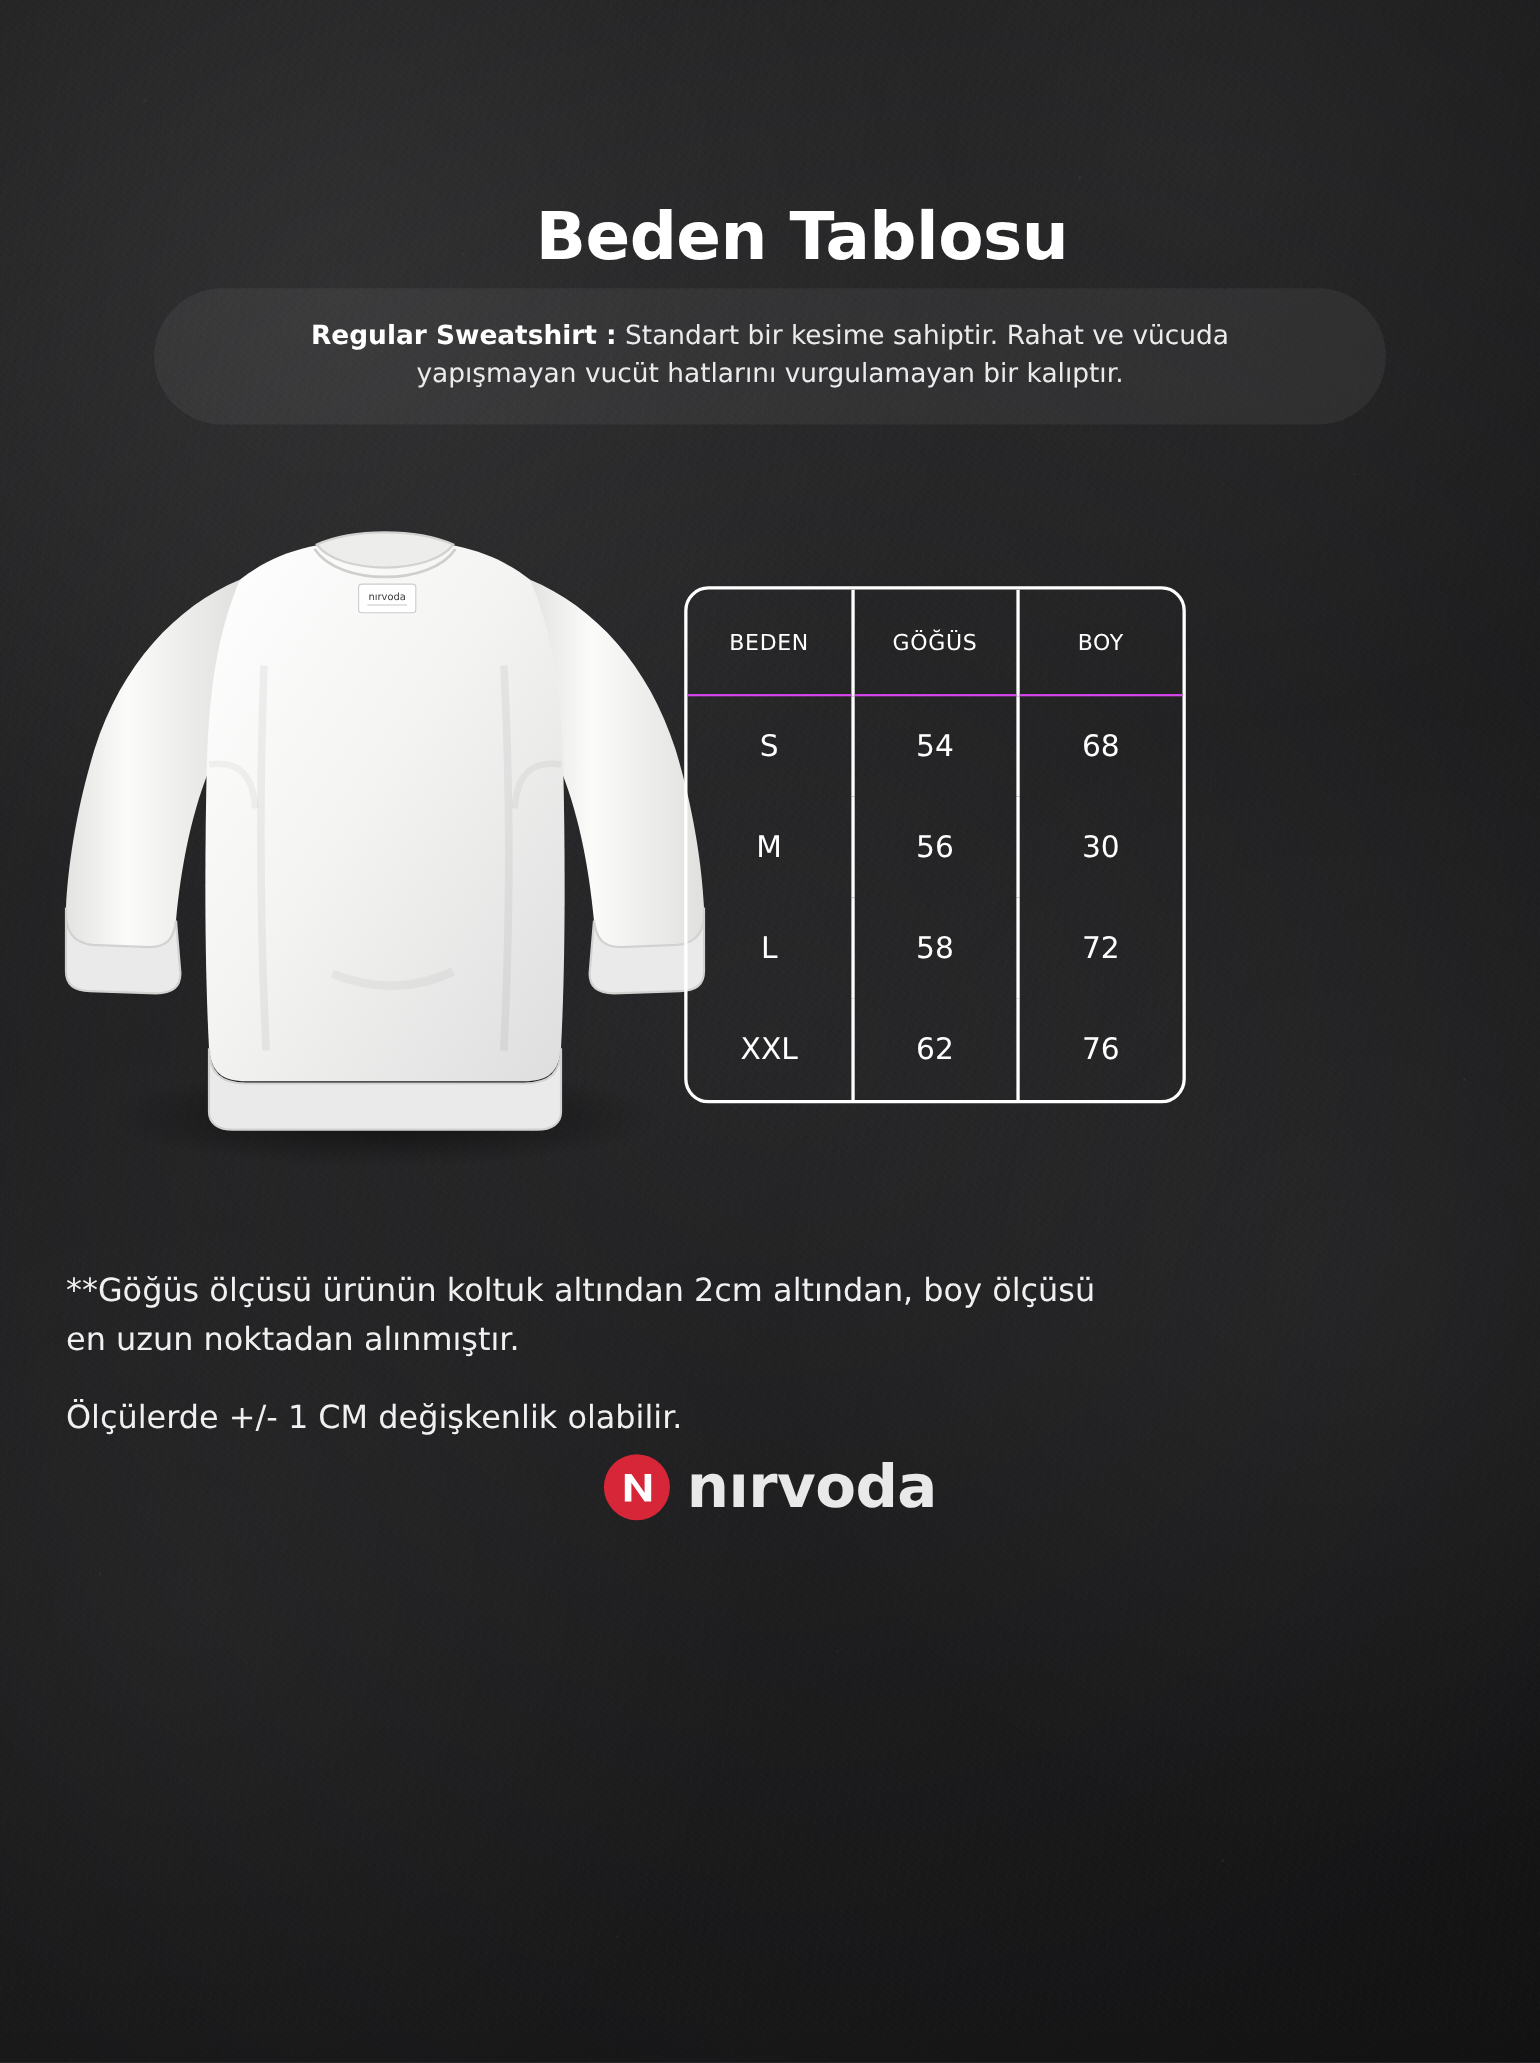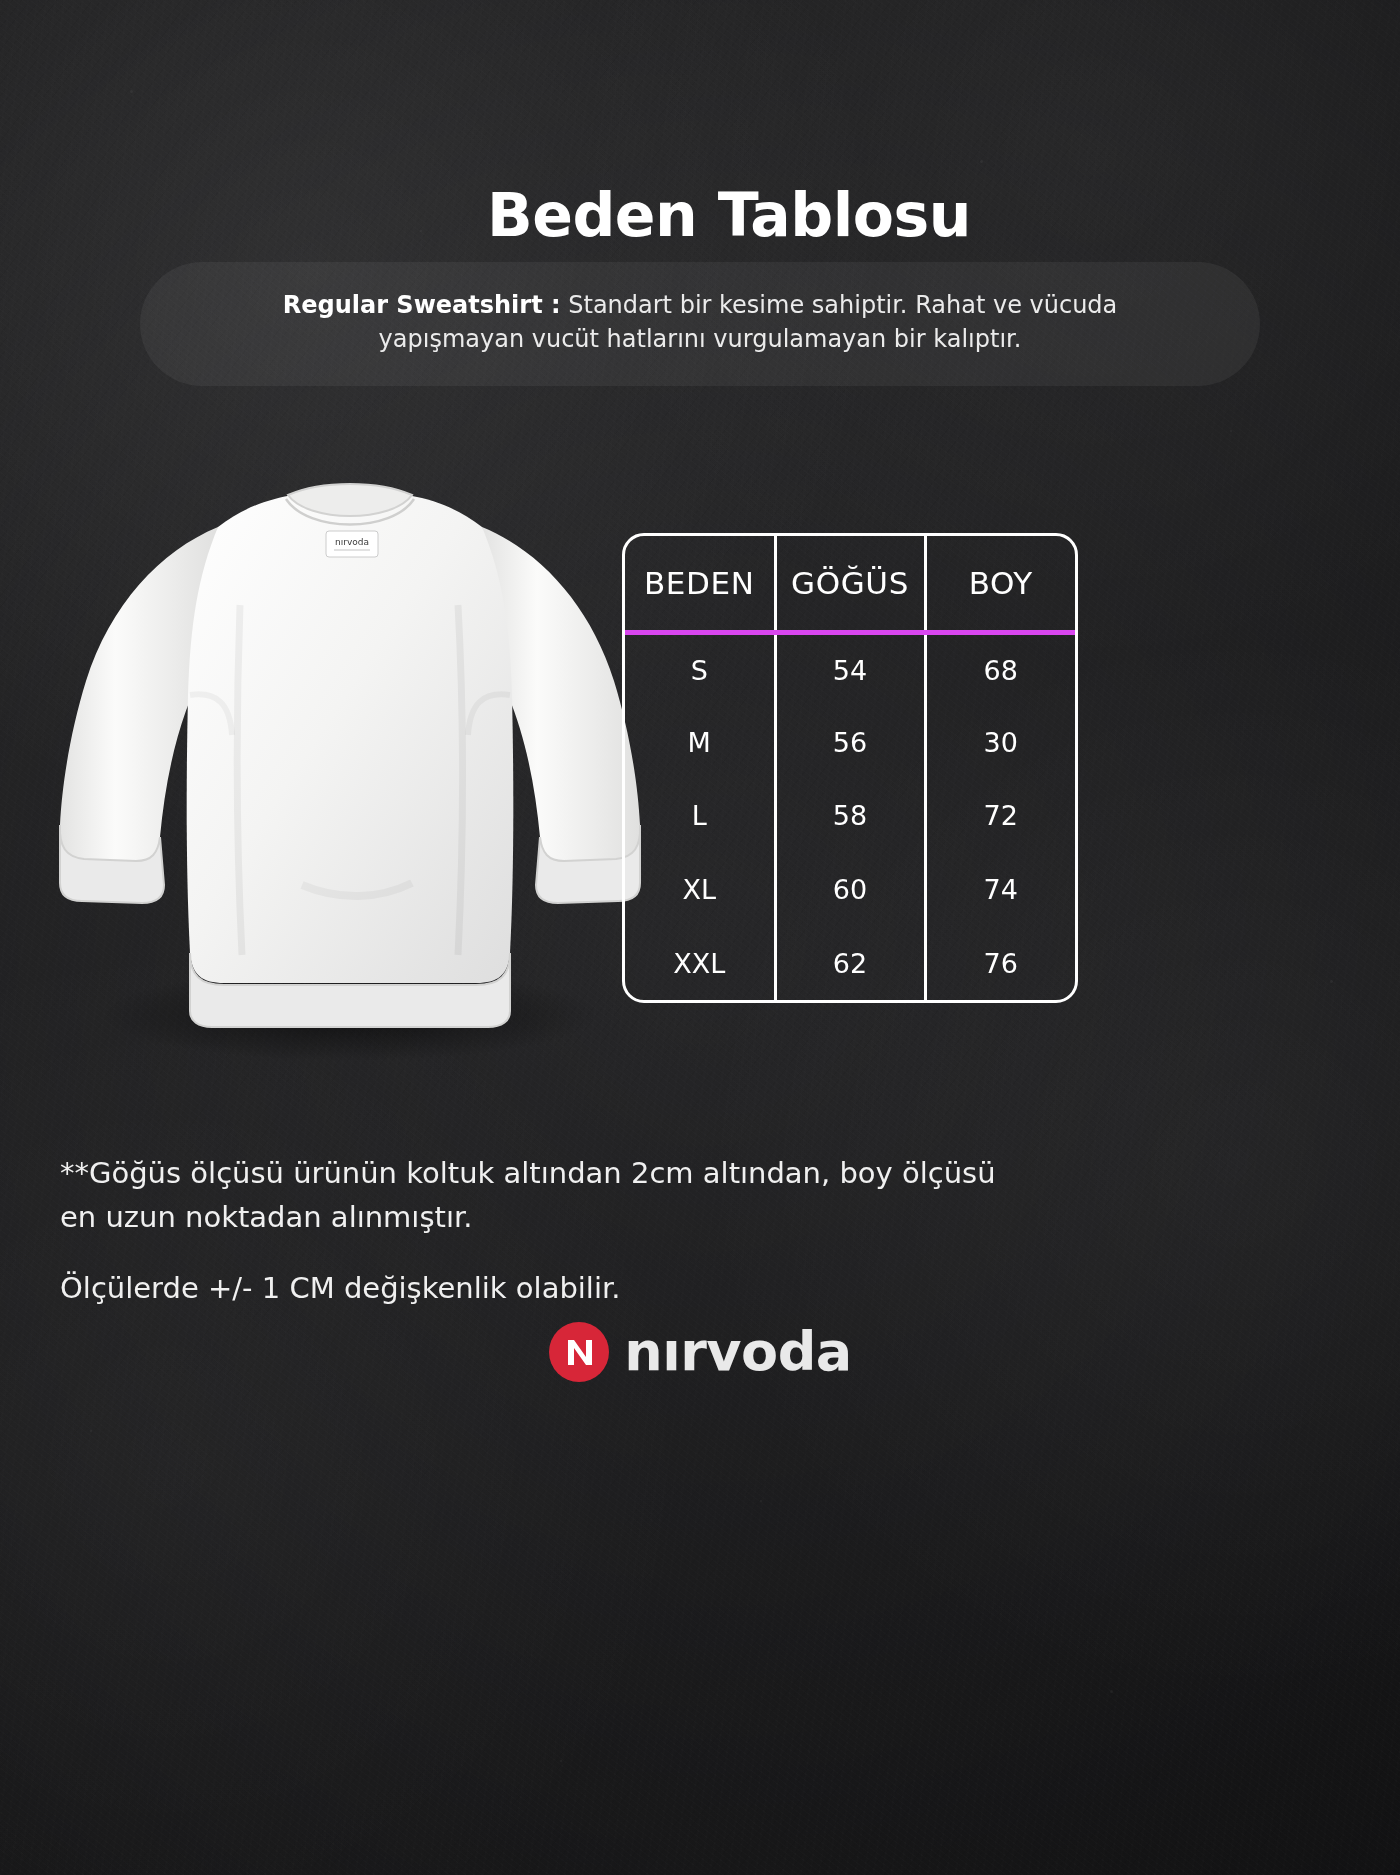--- a/index.html
+++ b/index.html
@@ -109,27 +109,27 @@
     border-radius: 22px;
     overflow: hidden;
   }
   #size-table table {
     width: 100%;
     height: 100%;
     border-collapse: collapse;
     table-layout: fixed;
   }
   #size-table th {
-    font-size: 31px;
+    font-size: 20px;
     font-weight: 400;
     letter-spacing: 0.6px;
     color: #ffffff;
     height: 96px;
     vertical-align: middle;
-    border-bottom: 5px solid #d946ef;
+    border-bottom: 2px solid #d946ef;
   }
   #size-table td {
     font-size: 27px;
     font-weight: 400;
     color: #ffffff;
     text-align: center;
     height: 66px;
     vertical-align: middle;
   }
   #size-table th + th,
@@ -269,25 +269,20 @@
         <td>M</td>
         <td>56</td>
         <td>30</td>
       </tr>
       <tr>
         <td>L</td>
         <td>58</td>
         <td>72</td>
       </tr>
       <tr>
-        <td>XL</td>
-        <td>60</td>
-        <td>74</td>
-      </tr>
-      <tr>
         <td>XXL</td>
         <td>62</td>
         <td>76</td>
       </tr>
     </tbody>
   </table>
 </div>
 
 <div id="footnotes" class="layer">
   <span class="line">**Göğüs ölçüsü ürünün koltuk altından 2cm altından, boy ölçüsü</span>

